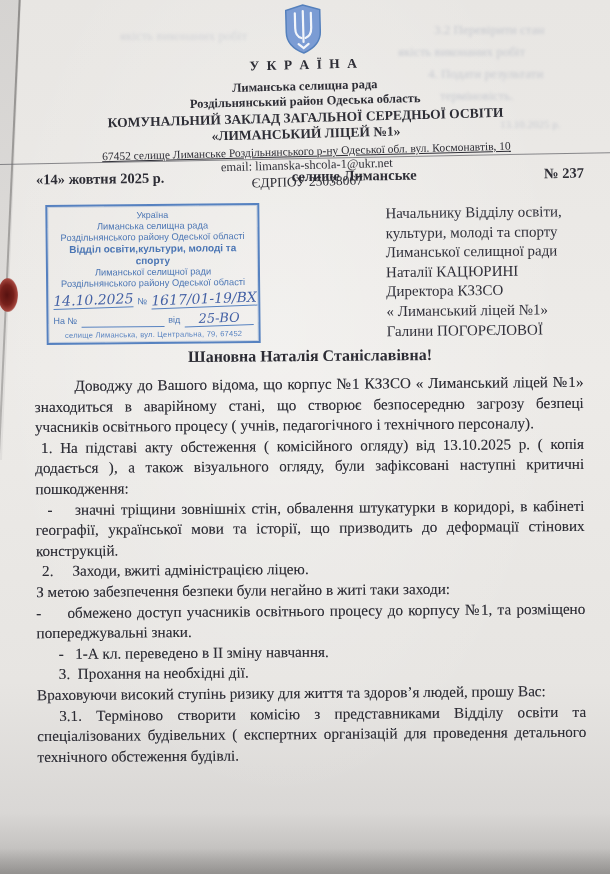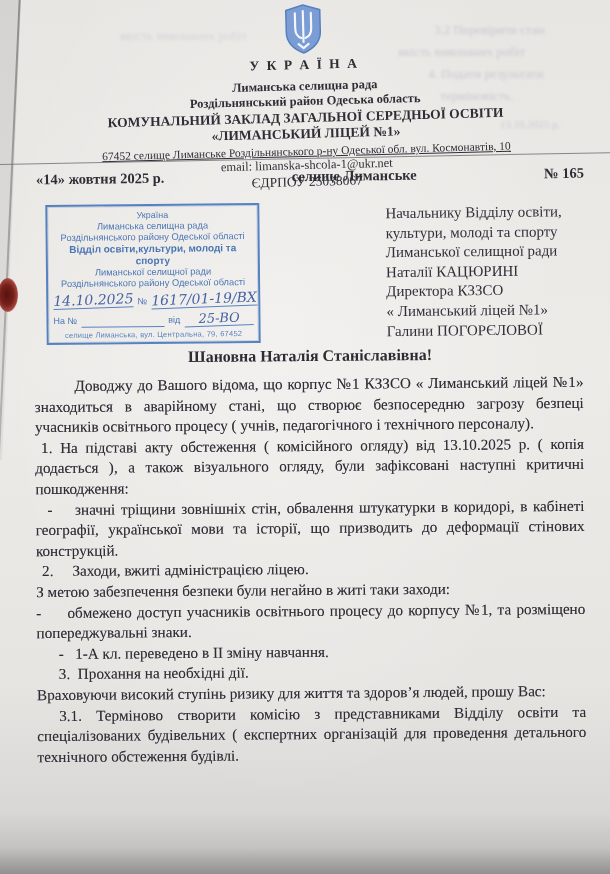--- a/index.html
+++ b/index.html
@@ -101,21 +101,21 @@
     <div class="org4">«ЛИМАНСЬКИЙ ЛІЦЕЙ №1»</div>
     <div class="addr">67452 селище Лиманське Роздільнянського р-ну Одеської обл. вул. Космонавтів, 10</div>
     <div class="email">email:  limanska-shcola-1@ukr.net</div>
     <div class="edrpou">ЄДРПОУ 25038067</div>
   </div>
   <div class="rule"></div>
 
   <div class="daterow">
     <span>«14» жовтня 2025 р.</span>
     <span>селище Лиманське</span>
-    <span>№ 165</span>
+    <span>№ 237</span>
   </div>
 
   <div class="stamp">
     <div class="s-sm">Україна</div>
     <div class="s-md">Лиманська селищна рада</div>
     <div class="s-md">Роздільнянського району Одеської області</div>
     <div class="s-bold">Відділ освіти,культури, молоді та спорту</div>
     <div class="s-md">Лиманської селищної ради</div>
     <div class="s-md">Роздільнянського району Одеської області</div>
     <div class="srow">

